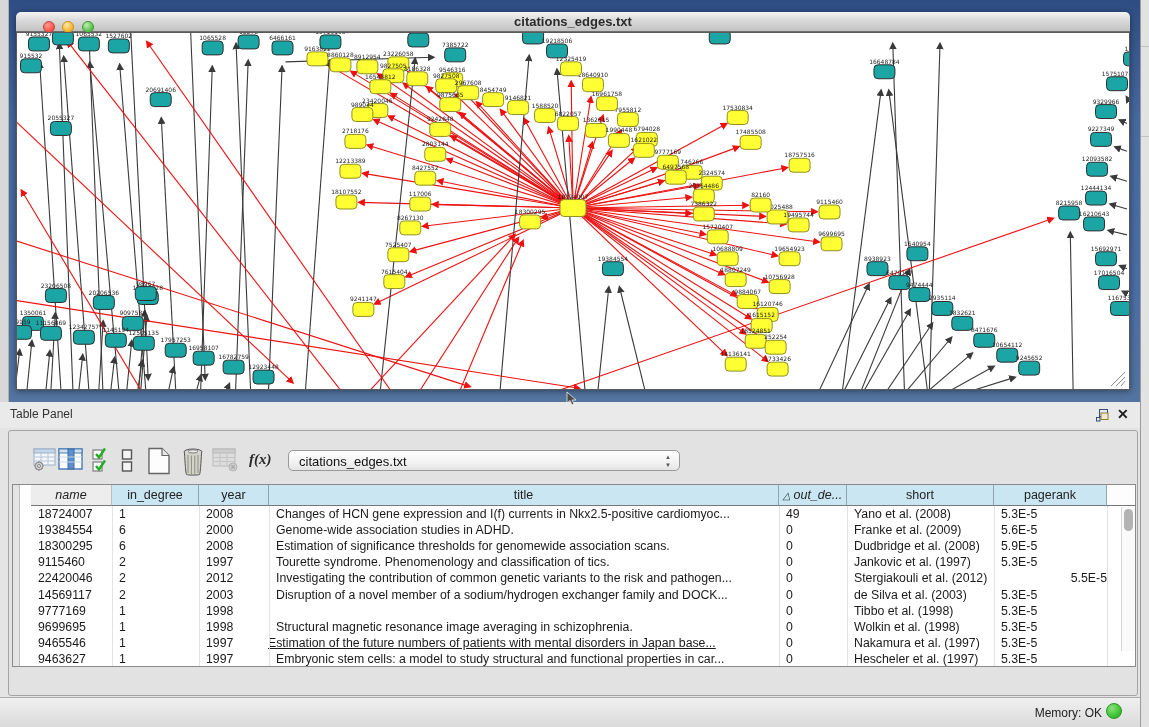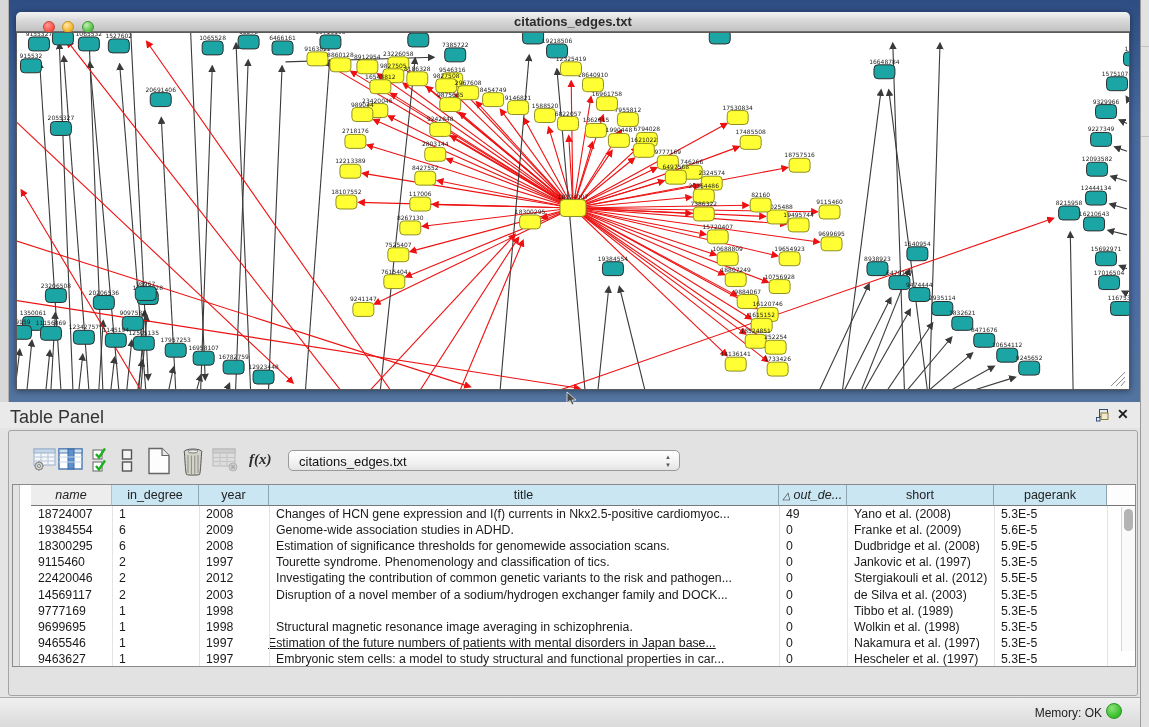--- a/index.html
+++ b/index.html
@@ -24,21 +24,21 @@
   .canvas svg{display:block;width:100%;height:100%;}
   .e-red{stroke:var(--edge-red,#ee1111);stroke-width:1.1;}
   .e-blk{stroke:var(--edge-black,#3a3a3a);stroke-width:1.1;}
   .e-gry{stroke:#8a8a8a;stroke-width:1;}
   .n-y{fill:var(--node-yellow,#ffff33);stroke:#8f8f23;stroke-width:1;}
   .n-t{fill:var(--node-teal,#1ba5a5);stroke:#2e2e2e;stroke-width:1;}
   .n-lbl{font-family:"DejaVu Sans",sans-serif;font-size:6px;fill:#1c1c1c;text-anchor:middle;}
   .cursor{position:absolute;left:566px;top:391px;width:11px;height:15px;z-index:30;}
   
   .tp-bar{position:absolute;left:0;top:402px;width:1140px;height:26px;background:#eaeaea;}
-  .tp-bar .tp-title{position:absolute;left:10px;top:5px;font-size:18px;color:#333;}
+  .tp-bar .tp-title{position:absolute;left:10px;top:5px;font-size:12px;color:#333;}
   .tp-float{position:absolute;left:1096px;top:7px;width:15px;height:13px;cursor:default;}
   .tp-close{position:absolute;left:1117px;top:4px;font-size:14px;font-weight:bold;color:#1d1d1d;cursor:default;}
   .panel-box{position:absolute;left:8px;top:430px;width:1130px;height:266px;background:#e2e2e2;
     border:1px solid #a4a4a4;border-radius:3px;box-sizing:border-box;}
   .tb-icon{position:absolute;top:447px;cursor:default;}
   .fx{position:absolute;top:451px;font-family:"Liberation Serif",serif;font-style:italic;font-weight:bold;font-size:15px;color:#2a2a2a;}
   .combo{position:absolute;left:288px;top:450px;width:392px;height:21px;border:1px solid #9a9a9a;border-radius:5px;
     background:linear-gradient(180deg,#ffffff,#f2f2f2 60%,#e4e4e4);box-sizing:border-box;}
   .combo .val{position:absolute;left:10px;top:3px;font-size:13px;color:#111;}
   .combo .steppers{position:absolute;right:8px;top:2px;font-size:6px;line-height:8px;color:#555;text-align:center;}
@@ -783,21 +783,21 @@
           <div class="td" style="left: 99px; width: 87px;">1</div>
           <div class="td" style="left: 186px; width: 70px;">2008</div>
           <div class="td" style="left: 256px; width: 510px;">Changes of HCN gene expression and I(f) currents in Nkx2.5-positive cardiomyoc...</div>
           <div class="td" style="left: 766px; width: 68px;">49</div>
           <div class="td" style="left: 834px; width: 147px;">Yano et al. (2008)</div>
           <div class="td" style="left: 981px; width: 113px;">5.3E-5</div>
         </div>
         <div class="trow" style="top: 16.1px;">
           <div class="td" style="left: 18px; width: 81px;">19384554</div>
           <div class="td" style="left: 99px; width: 87px;">6</div>
-          <div class="td" style="left: 186px; width: 70px;">2009</div>
+          <div class="td" style="left: 186px; width: 70px;">2000</div>
           <div class="td" style="left: 256px; width: 510px;">Genome-wide association studies in ADHD.</div>
           <div class="td" style="left: 766px; width: 68px;">0</div>
           <div class="td" style="left: 834px; width: 147px;">Franke et al. (2009)</div>
           <div class="td" style="left: 981px; width: 113px;">5.6E-5</div>
         </div>
         <div class="trow" style="top: 32.2px;">
           <div class="td" style="left: 18px; width: 81px;">18300295</div>
           <div class="td" style="left: 99px; width: 87px;">6</div>
           <div class="td" style="left: 186px; width: 70px;">2008</div>
           <div class="td" style="left: 256px; width: 510px;">Estimation of significance thresholds for genomewide association scans.</div>
@@ -814,37 +814,37 @@
           <div class="td" style="left: 834px; width: 147px;">Jankovic et al. (1997)</div>
           <div class="td" style="left: 981px; width: 113px;">5.3E-5</div>
         </div>
         <div class="trow" style="top: 64.4px;">
           <div class="td" style="left: 18px; width: 81px;">22420046</div>
           <div class="td" style="left: 99px; width: 87px;">2</div>
           <div class="td" style="left: 186px; width: 70px;">2012</div>
           <div class="td" style="left: 256px; width: 510px;">Investigating the contribution of common genetic variants to the risk and pathogen...</div>
           <div class="td" style="left: 766px; width: 68px;">0</div>
           <div class="td" style="left: 834px; width: 147px;">Stergiakouli et al. (2012)</div>
-          <div class="td" style="left: 981px; width: 113px;">5.5E-5</div>
+          <div class="td" style="left: 981px; width: 113px; text-align: right;">5.5E-5</div>
         </div>
         <div class="trow" style="top: 80.5px;">
           <div class="td" style="left: 18px; width: 81px;">14569117</div>
           <div class="td" style="left: 99px; width: 87px;">2</div>
           <div class="td" style="left: 186px; width: 70px;">2003</div>
           <div class="td" style="left: 256px; width: 510px;">Disruption of a novel member of a sodium/hydrogen exchanger family and DOCK...</div>
           <div class="td" style="left: 766px; width: 68px;">0</div>
           <div class="td" style="left: 834px; width: 147px;">de Silva et al. (2003)</div>
           <div class="td" style="left: 981px; width: 113px;">5.3E-5</div>
         </div>
         <div class="trow" style="top: 96.6px;">
           <div class="td" style="left: 18px; width: 81px;">9777169</div>
           <div class="td" style="left: 99px; width: 87px;">1</div>
           <div class="td" style="left: 186px; width: 70px;">1998</div>
           <div class="td" style="left: 766px; width: 68px;">0</div>
-          <div class="td" style="left: 834px; width: 147px;">Tibbo et al. (1989)</div>
+          <div class="td" style="left: 834px; width: 147px;">Tibbo et al. (1998)</div>
           <div class="td" style="left: 981px; width: 113px;">5.3E-5</div>
         </div>
         <div class="trow" style="top: 112.7px;">
           <div class="td" style="left: 18px; width: 81px;">9699695</div>
           <div class="td" style="left: 99px; width: 87px;">1</div>
           <div class="td" style="left: 186px; width: 70px;">1998</div>
           <div class="td" style="left: 256px; width: 510px;">Structural magnetic resonance image averaging in schizophrenia.</div>
           <div class="td" style="left: 766px; width: 68px;">0</div>
           <div class="td" style="left: 834px; width: 147px;">Wolkin et al. (1998)</div>
           <div class="td" style="left: 981px; width: 113px;">5.3E-5</div>

